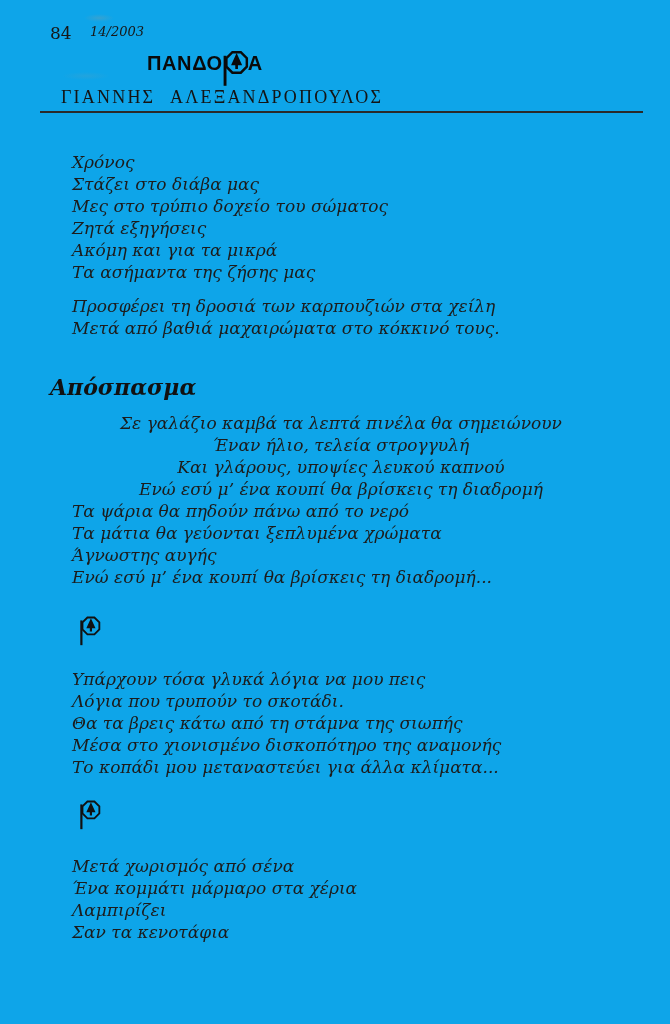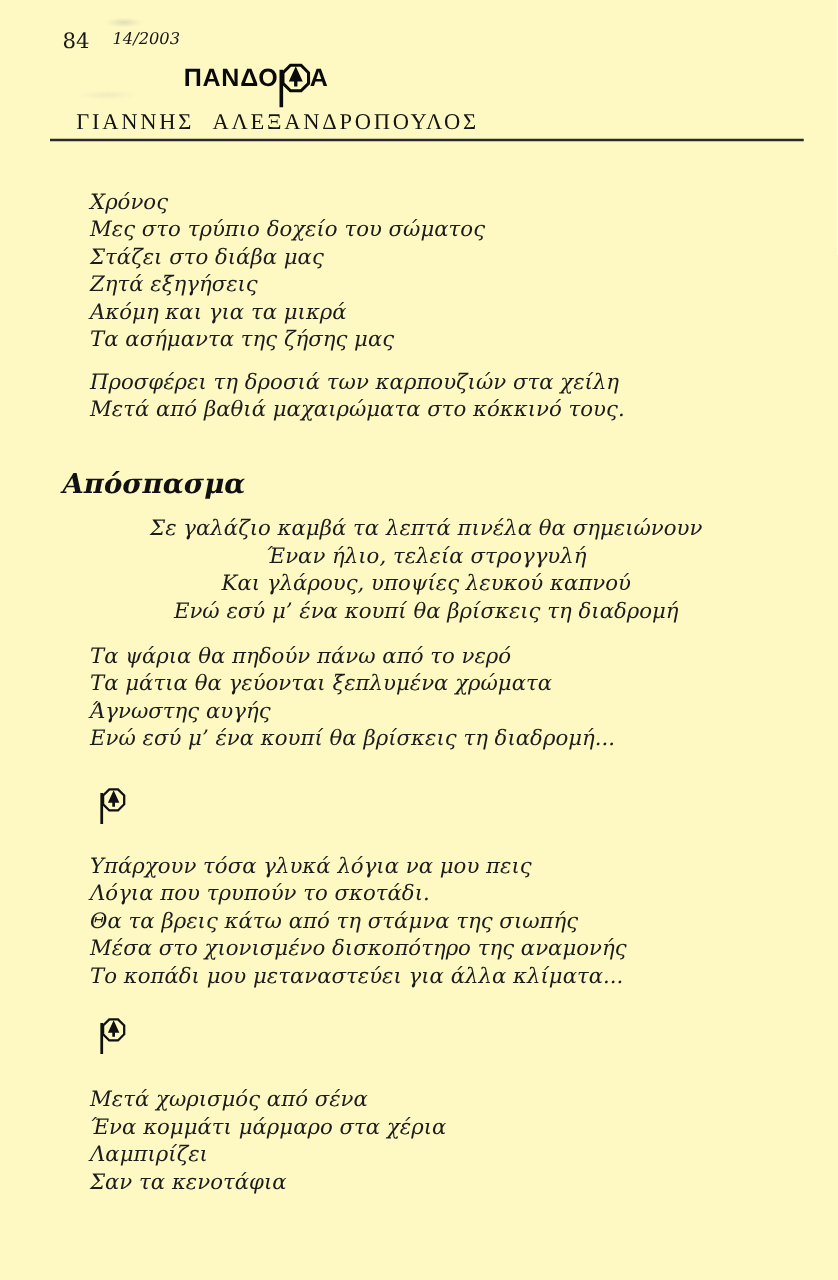--- a/index.html
+++ b/index.html
@@ -1,17 +1,17 @@
 <!DOCTYPE html>
 <html><head>
 <meta charset="utf-8">
 <style>
   html,body{margin:0;padding:0;background:#ffffff;}
   .page{
-    position:relative;width:670px;height:1024px;background:#fef9c3;
+    position:relative;width:670px;height:1024px;background:#0ea5e9;
     overflow:hidden;color:#1b1b1b;font-family:"DejaVu Serif",serif;
   }
   
   .page-num{position:absolute;left:50px;top:23px;font-size:17px;color:#171717;}
   .issue{position:absolute;left:90px;top:24px;font-size:13px;font-style:italic;color:#171717;}
   .logo{
     position:absolute;left:147px;top:21px;display:flex;align-items:flex-start;
     font-family:"Liberation Sans",sans-serif;font-weight:bold;font-size:20px;
     letter-spacing:.6px;color:#0a0a0a;margin-top:27px;
   }
@@ -30,21 +30,21 @@
   }
   .stanza{padding-left:22px;}
   .stanza .line{white-space:nowrap;}
   .poem-heading{
     margin-top:36px;font-weight:bold;font-style:italic;font-size:22px;
     line-height:24px;color:#111;
   }
   .mt-s1{margin-top:5px;}
   .mt-s2{margin-top:12px;}
   .mt-s3{margin-top:13px;text-align:center;}
-  .mt-s4{margin-top:14px;}
+  .mt-s4{}
   .mt-o1{margin-top:26px;}
   .mt-s5{margin-top:21px;}
   .mt-o2{margin-top:20px;}
   .mt-s6{margin-top:24px;}
   .orn{padding-left:28px;height:33px;}
   .orn svg{display:block;}
   
   .smudge{position:absolute;border-radius:50%;background:radial-gradient(closest-side,#9a9a96,rgba(255,255,255,0));}
   .smudge-a{left:84px;top:14px;width:30px;height:8px;opacity:.28;}
   .smudge-b{left:62px;top:72px;width:48px;height:8px;opacity:.14;}
@@ -69,22 +69,22 @@
     <span class="t">Α</span>
   </div>
 
   <div class="author">ΓΙΑΝΝΗΣ ΑΛΕΞΑΝΔΡΟΠΟΥΛΟΣ</div>
   <div class="rule"></div>
 
   <div class="poems">
 
     <div class="stanza mt-s1">
       <div class="line">Χρόνος</div>
+      <div class="line">Στάζει στο διάβα μας</div>
       <div class="line">Μες στο τρύπιο δοχείο του σώματος</div>
-      <div class="line">Στάζει στο διάβα μας</div>
       <div class="line">Ζητά εξηγήσεις</div>
       <div class="line">Ακόμη και για τα μικρά</div>
       <div class="line">Τα ασήμαντα της ζήσης μας</div>
     </div>
 
     <div class="stanza mt-s2">
       <div class="line">Προσφέρει τη δροσιά των καρπουζιών στα χείλη</div>
       <div class="line">Μετά από βαθιά μαχαιρώματα στο κόκκινό τους.</div>
     </div>
 

